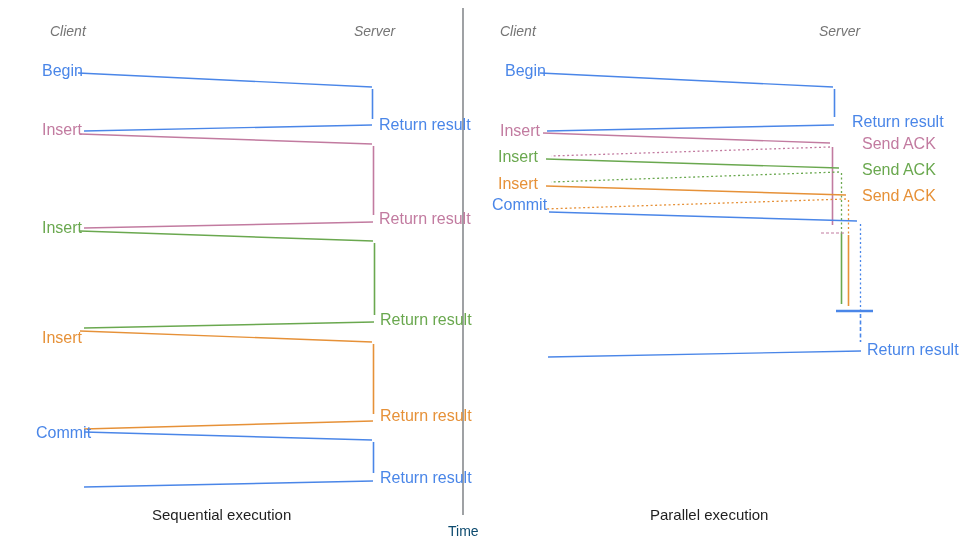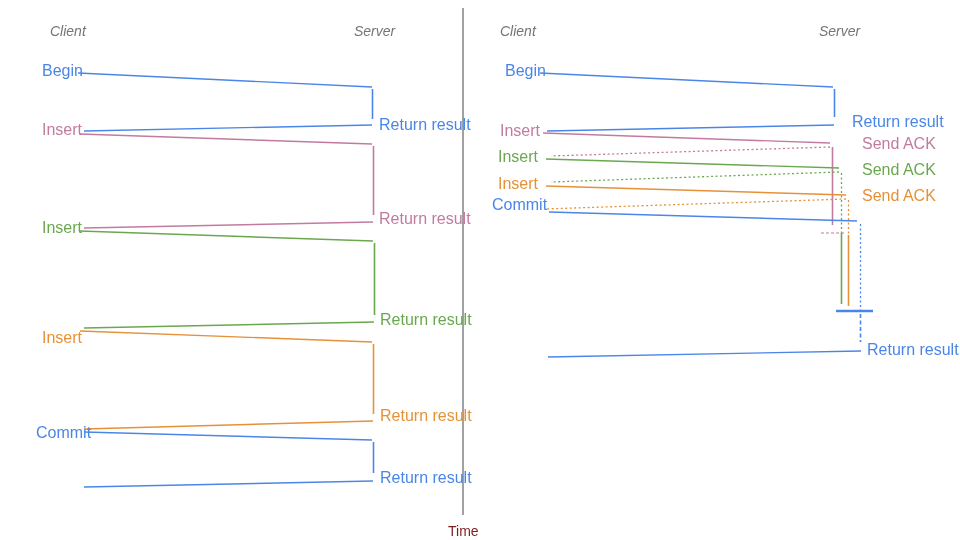--- a/index.html
+++ b/index.html
@@ -2,21 +2,21 @@
 <html><head>
 <meta charset="utf-8">
 <style>
   html,body{margin:0;padding:0;background:#fff;}
   #canvas{position:relative;width:960px;height:540px;background:#ffffff;overflow:hidden;
           font-family:"Liberation Sans","DejaVu Sans",sans-serif;}
   #wires{position:absolute;left:0;top:0;width:960px;height:540px;}
   .lbl{position:absolute;font-size:16px;line-height:14px;white-space:nowrap;}
   .hdr{position:absolute;font-size:14px;line-height:16px;font-style:italic;white-space:nowrap;}
   .cap{position:absolute;font-size:15px;line-height:18px;color:#1f1f1f;white-space:nowrap;}
-  .time{position:absolute;font-size:14px;line-height:16px;color:#7f1d1d;white-space:nowrap;}
+  .time{position:absolute;font-size:14px;line-height:16px;color:#0c4a6e;white-space:nowrap;}
   path{fill:none;}
 </style>
 </head>
 <body>
 
 <div id="canvas">
 
   <svg id="wires" viewBox="0 0 960 540" xmlns="http://www.w3.org/2000/svg">
     <defs>
       <marker id="ah-blue" viewBox="0 0 10 10" refX="9" refY="5" markerWidth="7" markerHeight="7" orient="auto">
@@ -101,35 +101,37 @@
 
   <div class="lbl" style="left: 42px; top: 221px; color: rgb(106, 168, 79);">Insert</div>
   <div class="lbl" style="left: 380px; top: 313px; color: rgb(106, 168, 79);">Return result</div>
 
   <div class="lbl" style="left: 42px; top: 331px; color: rgb(230, 145, 56);">Insert</div>
   <div class="lbl" style="left: 380px; top: 409px; color: rgb(230, 145, 56);">Return result</div>
 
   <div class="lbl" style="left: 36px; top: 426px; color: rgb(74, 134, 232);">Commit</div>
   <div class="lbl" style="left: 380px; top: 471px; color: rgb(74, 134, 232);">Return result</div>
 
+  <div class="cap" style="left:152px;top:506px">Sequential execution</div>
 
   <div class="hdr" style="left: 500px; top: 23px; color: rgb(117, 117, 117);">Client</div>
   <div class="hdr" style="left: 819px; top: 23px; color: rgb(117, 117, 117);">Server</div>
 
   <div class="lbl" style="left: 505px; top: 64px; color: rgb(74, 134, 232);">Begin</div>
   <div class="lbl" style="left: 852px; top: 115px; color: rgb(74, 134, 232);">Return result</div>
 
   <div class="lbl" style="left: 500px; top: 124px; color: rgb(194, 123, 160);">Insert</div>
   <div class="lbl" style="left: 862px; top: 137px; color: rgb(194, 123, 160);">Send ACK</div>
 
   <div class="lbl" style="left: 498px; top: 150px; color: rgb(106, 168, 79);">Insert</div>
   <div class="lbl" style="left: 862px; top: 163px; color: rgb(106, 168, 79);">Send ACK</div>
 
   <div class="lbl" style="left: 498px; top: 177px; color: rgb(230, 145, 56);">Insert</div>
   <div class="lbl" style="left: 862px; top: 189px; color: rgb(230, 145, 56);">Send ACK</div>
 
   <div class="lbl" style="left: 492px; top: 198px; color: rgb(74, 134, 232);">Commit</div>
   <div class="lbl" style="left: 867px; top: 343px; color: rgb(74, 134, 232);">Return result</div>
 
+  <div class="cap" style="left:650px;top:506px">Parallel execution</div>
 
   <div class="time" style="left:448px;top:523px">Time</div>
 
 </div>
 
 </body></html>

